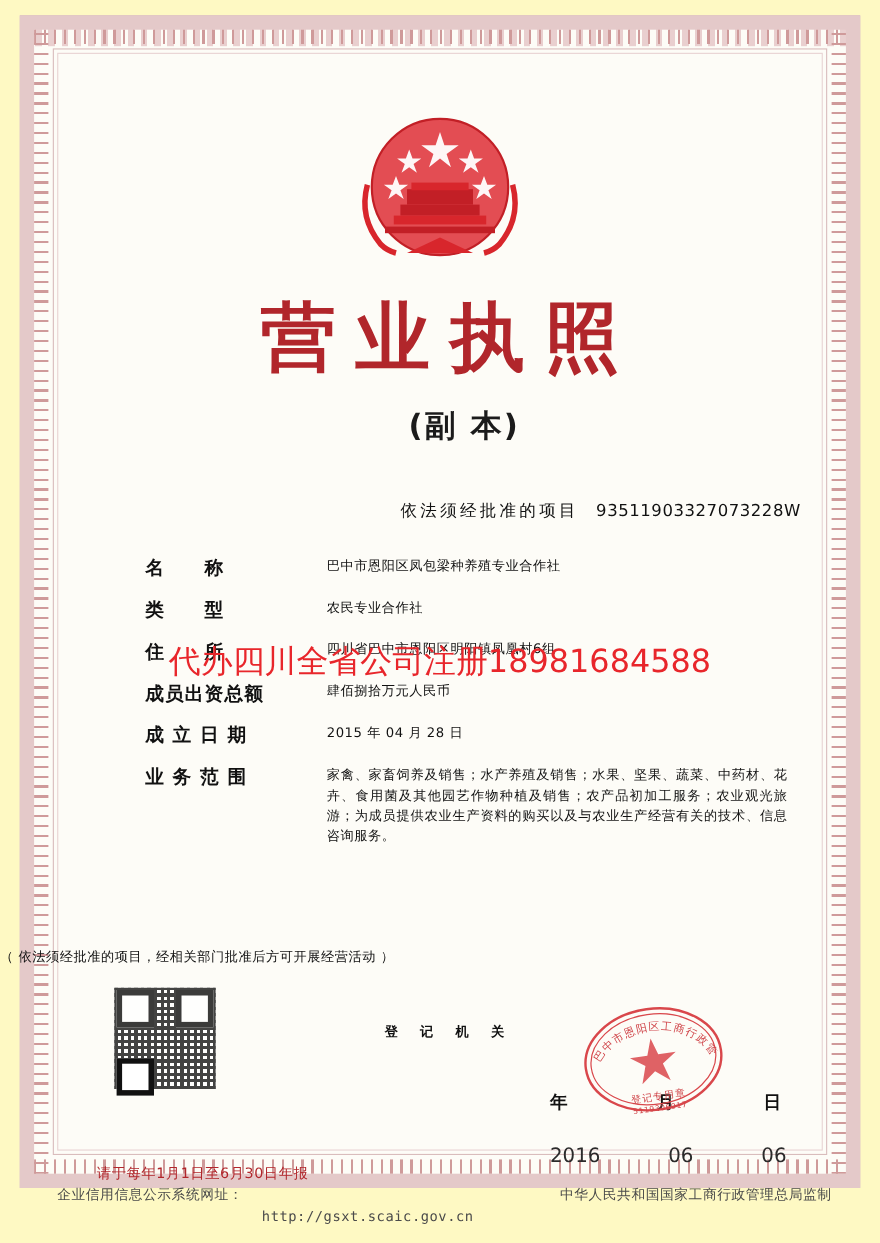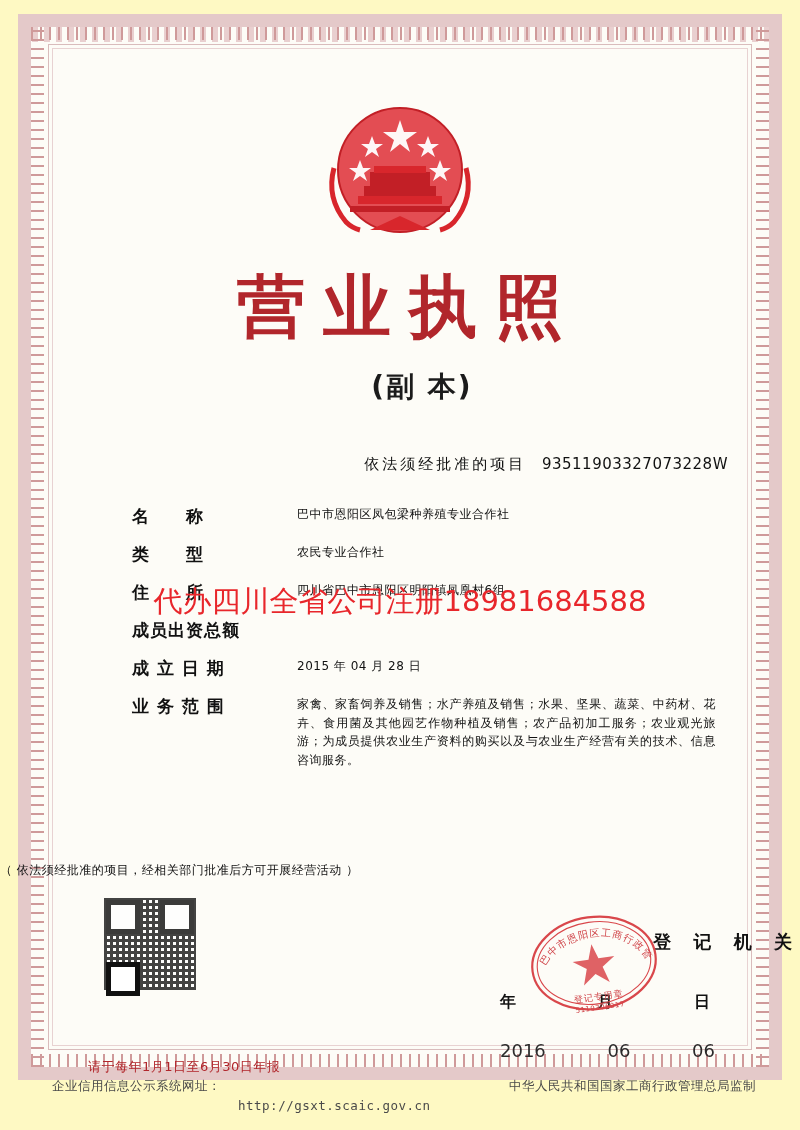--- a/index.html
+++ b/index.html
@@ -102,22 +102,22 @@
   }
   .row.scope{margin-top:4px;}
   .row.scope .val{max-width:470px;text-align:justify;}
 
   .note{
     position:absolute;left:0;right:0;top:862px;text-align:left;
     font-size:12px;color:#111;letter-spacing:0.5px;
   }
 
   .registrar{
-    position:absolute;left:8px;right:0;top:930px;text-align:right;
-    font-size:18px;font-weight:bold;color:#111;letter-spacing:8px;
+    position:absolute;left:8px;right:0;top:930px;text-align:center;
+    font-size:12px;font-weight:bold;color:#111;letter-spacing:8px;
     text-indent:8px;
   }
 
   .ymd{
     position:absolute;left:500px;top:992px;width:210px;
     display:flex;justify-content:space-between;
     font-size:16px;font-weight:bold;color:#111;
   }
   .date-nums{
     position:absolute;left:500px;top:1040px;width:215px;
@@ -228,20 +228,21 @@
     <div class="row">
       <div class="lab">类　　型</div>
       <div class="val">农民专业合作社</div>
     </div>
     <div class="row">
       <div class="lab">住　　所</div>
       <div class="val">四川省巴中市恩阳区明阳镇凤凰村6组</div>
     </div>
     <div class="row">
       <div class="lab">成员出资总额</div>
+      <div class="val">肆佰捌拾万元人民币</div>
     </div>
     <div class="row">
       <div class="lab">成 立 日 期</div>
       <div class="val">2015 年 04 月 28 日</div>
     </div>
     <div class="row scope">
       <div class="lab">业 务 范 围</div>
       <div class="val">家禽、家畜饲养及销售；水产养殖及销售；水果、坚果、蔬菜、中药材、花卉、食用菌及其他园艺作物种植及销售；农产品初加工服务；农业观光旅游；为成员提供农业生产资料的购买以及与农业生产经营有关的技术、信息咨询服务。</div>
     </div>
   </div>

